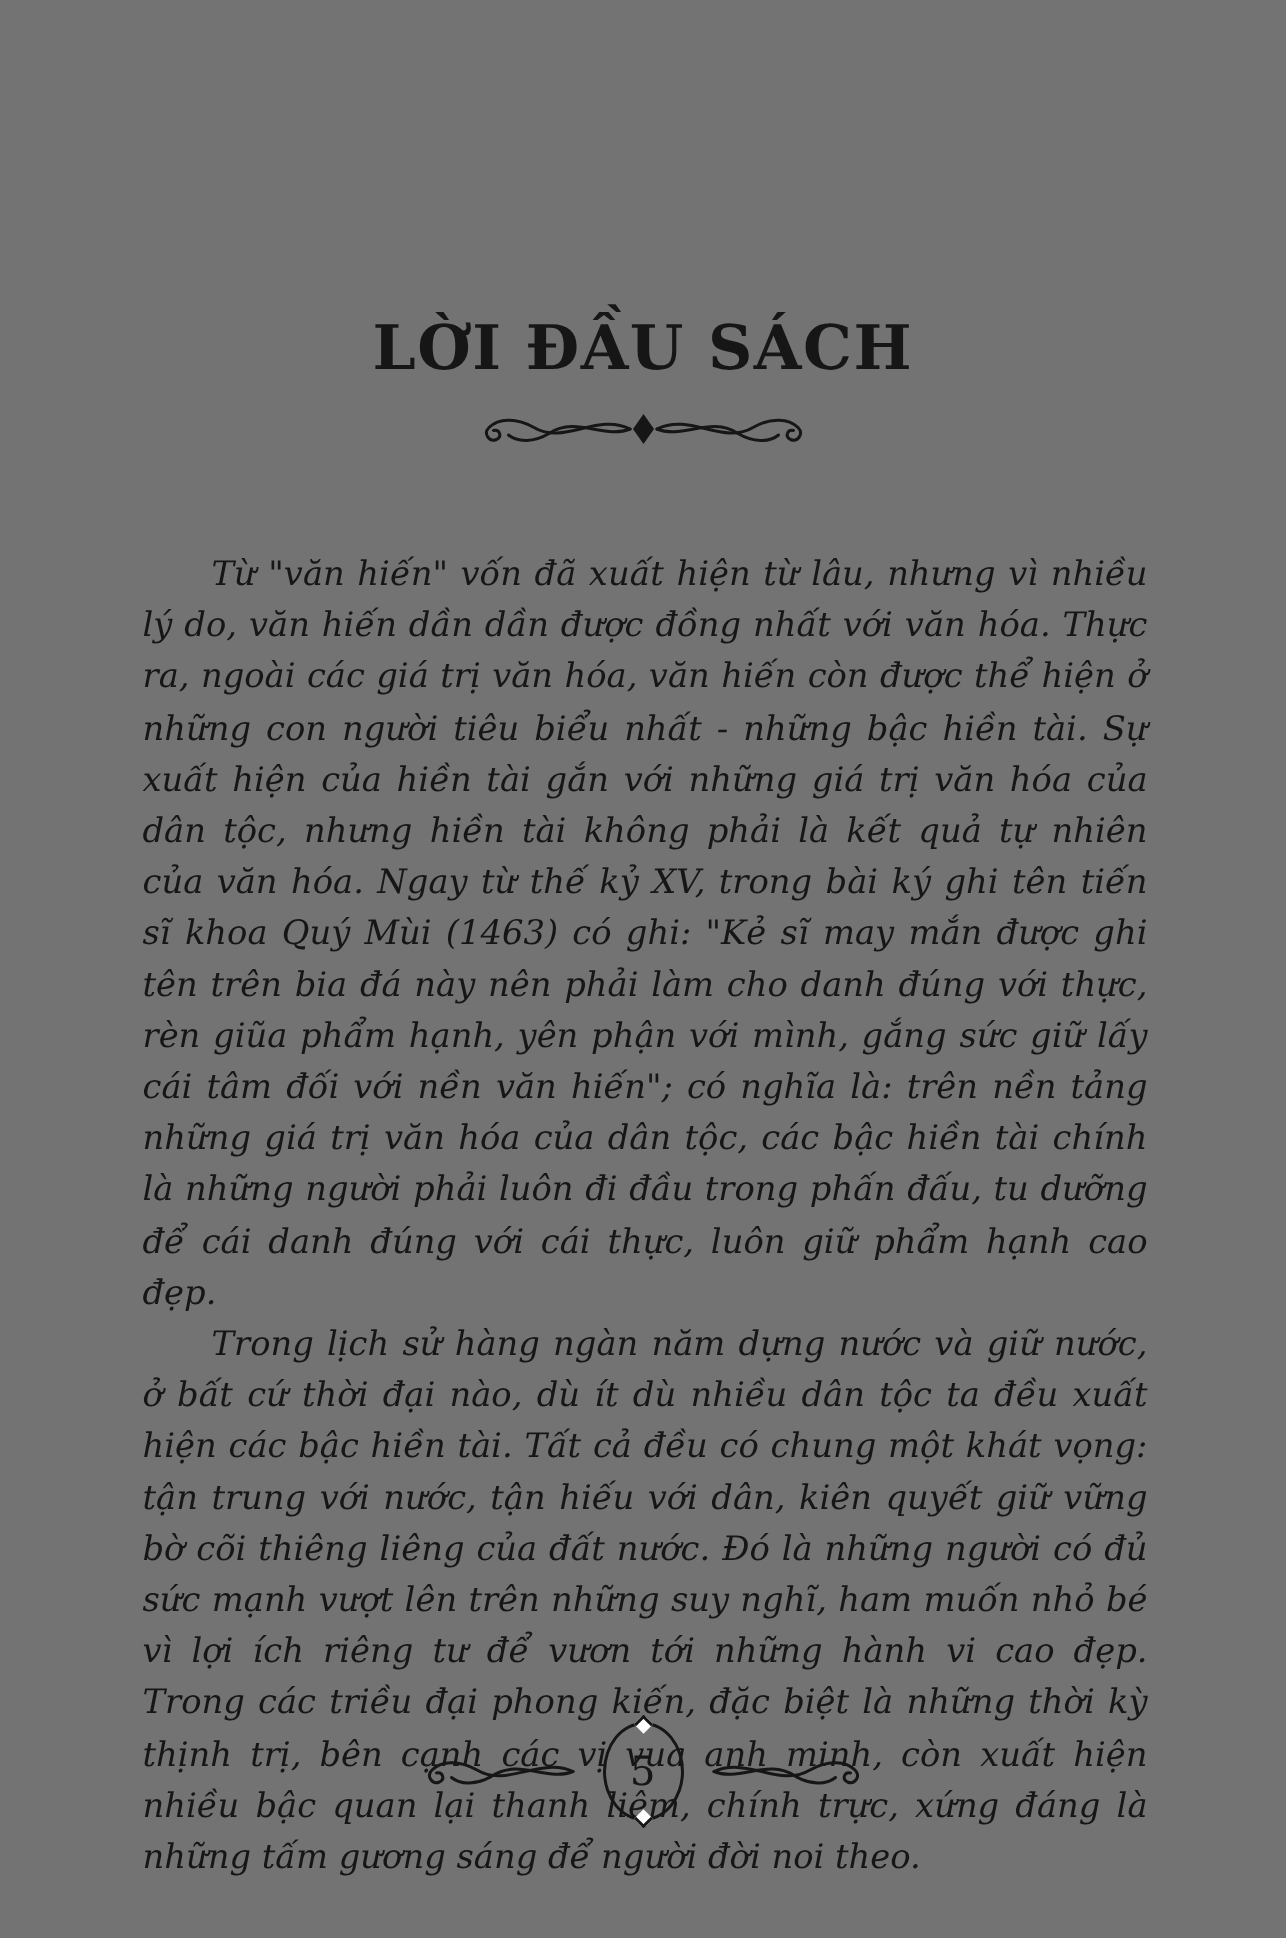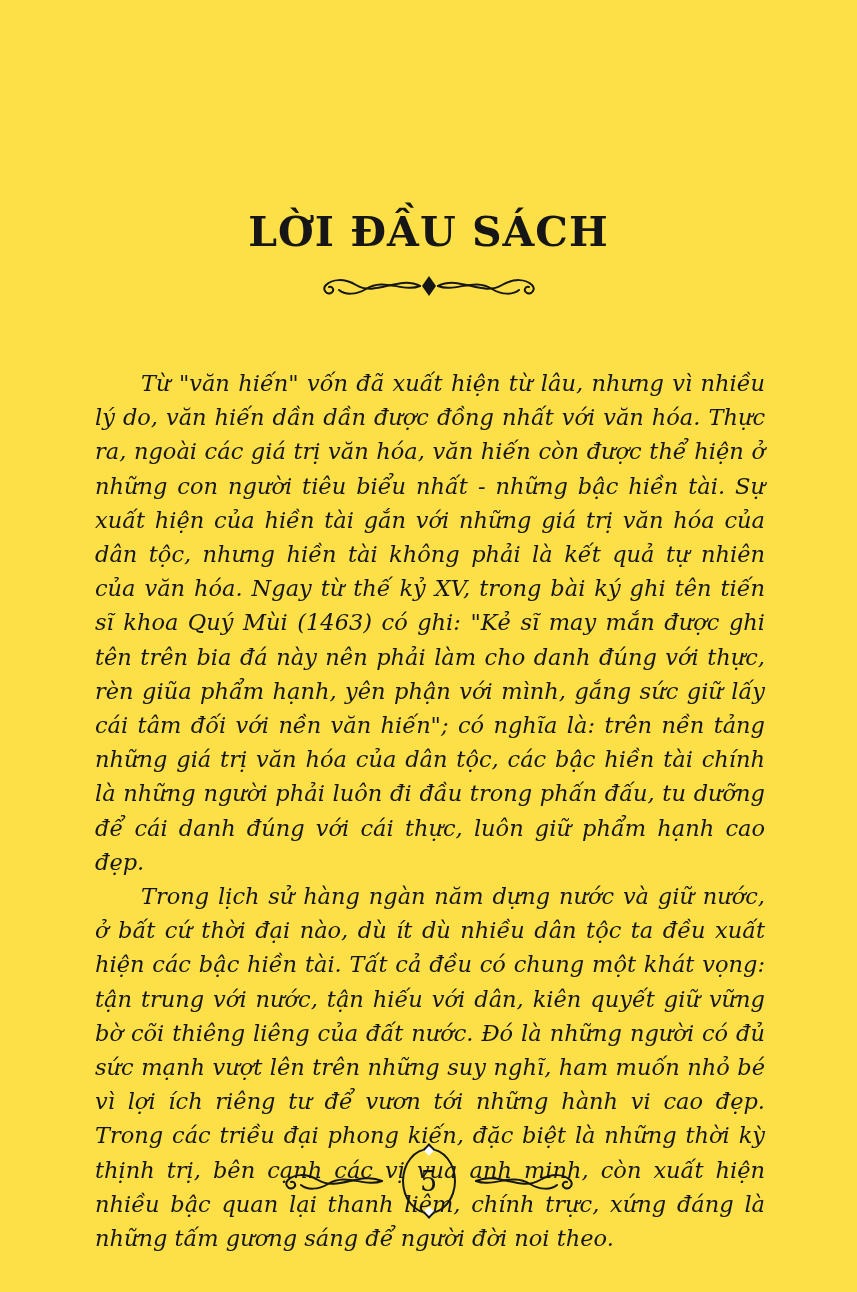--- a/index.html
+++ b/index.html
@@ -2,21 +2,21 @@
 <html><head>
 <meta charset="utf-8">
 <style>
   * { box-sizing: border-box; }
   html, body { margin: 0; padding: 0; background: #ffffff; }
   .page {
     position: relative;
     width: 857px;
     height: 1292px;
     margin: 0 auto;
-    background: #fde047;
+    background: #737373;
     color: #161616;
     font-family: "DejaVu Serif", "Liberation Serif", serif;
     overflow: hidden;
   }
   .title {
     margin: 0;
     padding-top: 208px;
     text-align: center;
     font-size: 41px;
     font-weight: bold;

